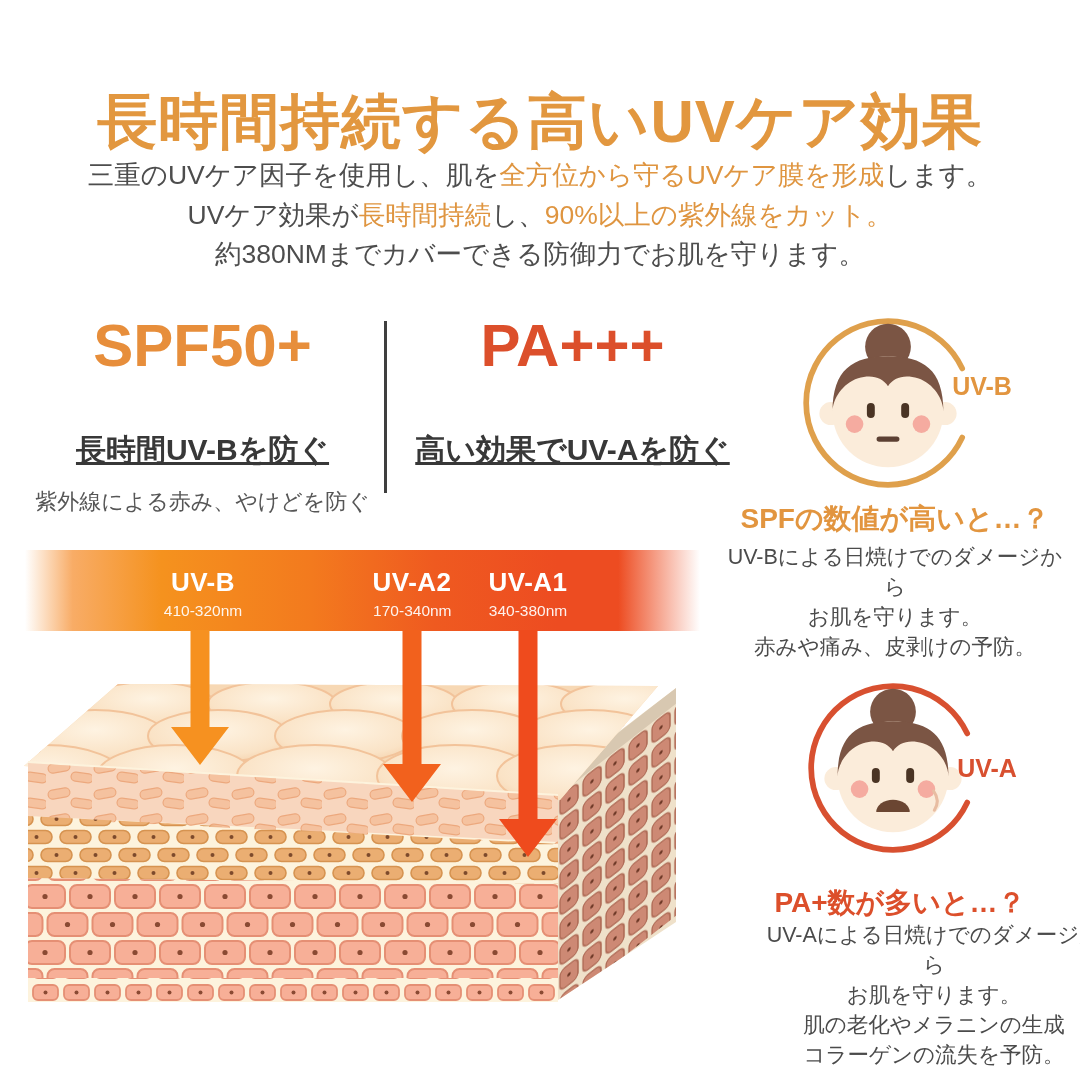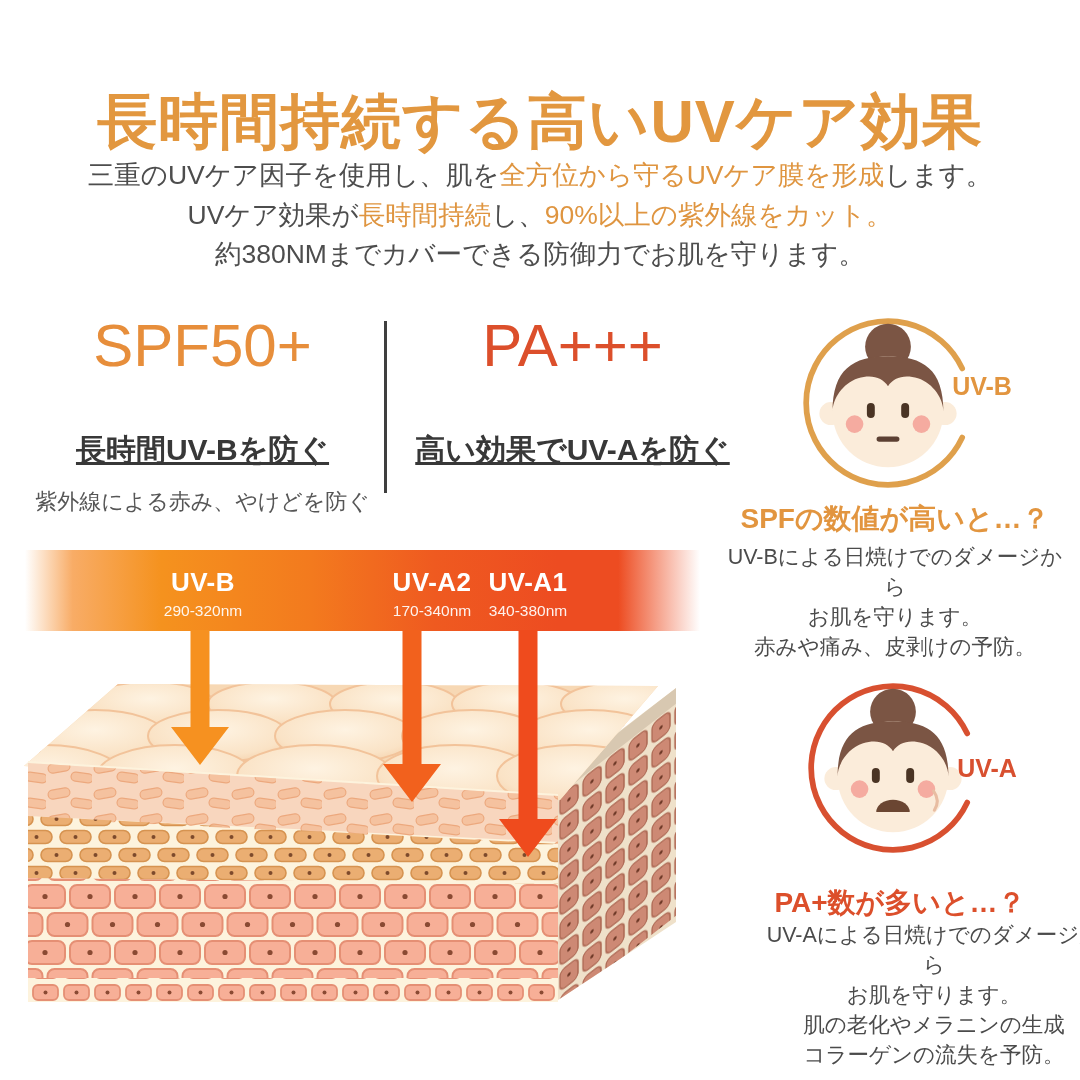--- a/index.html
+++ b/index.html
@@ -10,21 +10,21 @@
   .abs{position:absolute;}
   
   .page-title{
     left:0;top:42px;width:1080px;text-align:center;
     font-size:60px;font-weight:800;letter-spacing:1px;color:#E2973F;
   }
   
   .intro{left:0;top:156px;width:1080px;text-align:center;font-size:26.5px;line-height:39.5px;color:#4D4D4D;}
   .intro .hl{color:#DF9540;}
   
-  .rating-value{font-weight:400;font-size:60px;line-height:64px;text-align:center;}
+  .rating-value{font-weight:700;font-size:60px;line-height:64px;text-align:center;}
   .spf-value{left:30px;top:314px;width:345px;color:#E78E3B;}
   .pa-value{left:395px;top:314px;width:355px;color:#DC4F2B;}
   .rating-heading{font-weight:800;font-size:30px;color:#383838;text-align:center;text-decoration:underline;}
   .spf-heading{left:30px;top:430px;width:345px;}
   .pa-heading{left:395px;top:430px;width:355px;}
   .rating-sub{font-size:22px;color:#565656;text-align:center;}
   .spf-sub{left:20px;top:487px;width:365px;}
   .pa-sub{left:395px;top:487px;width:355px;}
   .divider{left:384px;top:321px;width:3px;height:172px;background:#3F3F3F;}
   
@@ -68,23 +68,23 @@
   <div class="abs rating-sub spf-sub">紫外線による赤み、やけどを防ぐ</div>
 
   <div class="abs divider"></div>
 
   <div class="abs rating-value pa-value">PA+++</div>
   <div class="abs rating-heading pa-heading">高い効果でUV-Aを防ぐ</div>
 
   <div class="abs spectrum-bar"></div>
   <div class="band-label" style="left:203px;">
     <span class="band-name">UV-B</span>
-    <span class="band-range">290-320nm</span>
-  </div>
-  <div class="band-label" style="left:432px;">
+    <span class="band-range">410-320nm</span>
+  </div>
+  <div class="band-label" style="left:412px;text-align:right;">
     <span class="band-name">UV-A2</span>
     <span class="band-range">170-340nm</span>
   </div>
   <div class="band-label" style="left:528px;">
     <span class="band-name">UV-A1</span>
     <span class="band-range">340-380nm</span>
   </div>
 
   <svg class="skin-svg" width="720" height="392" viewBox="0 0 720 392">
     <defs>

